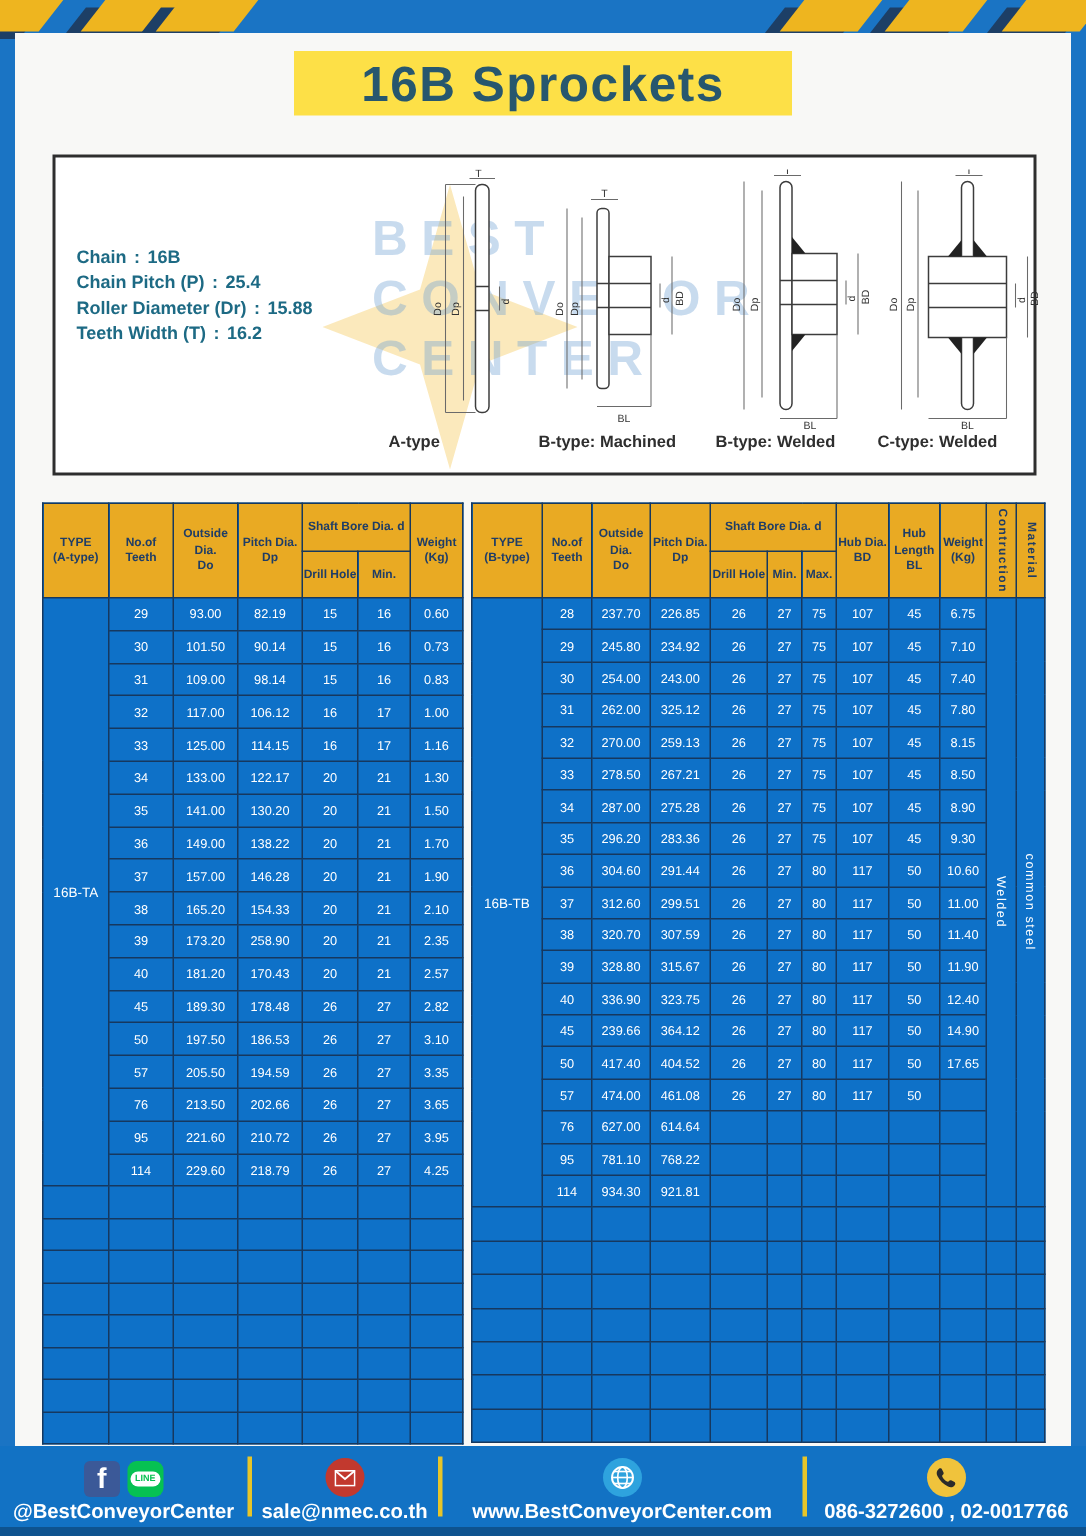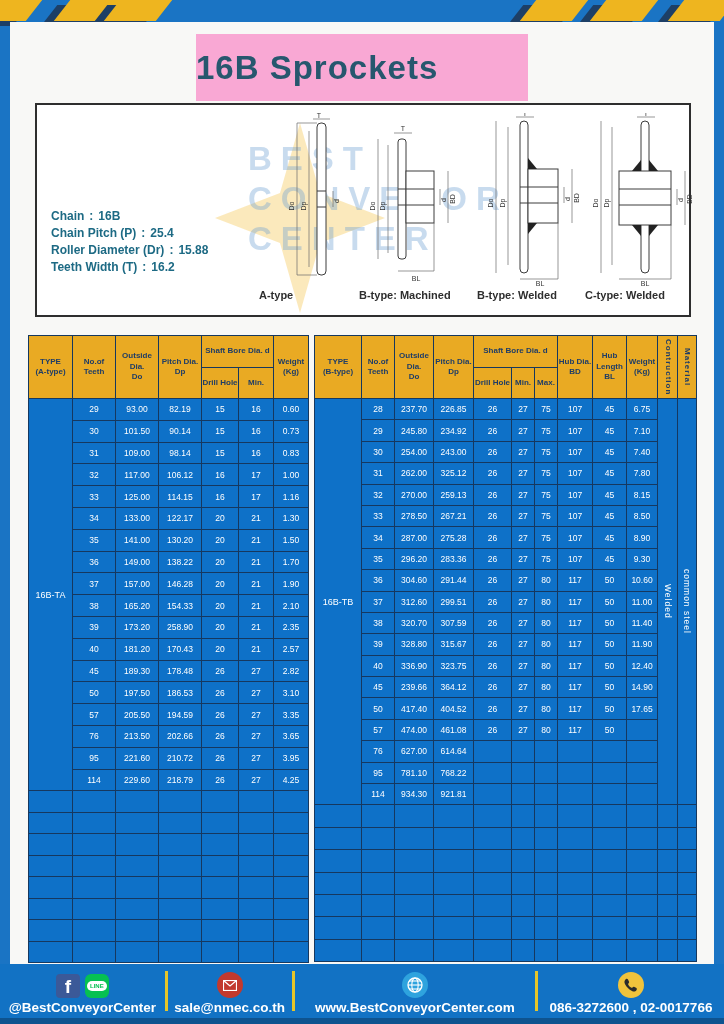--- a/index.html
+++ b/index.html
@@ -7,28 +7,28 @@
   #page{position:relative;width:724px;height:1024px;background:#1a74c4;overflow:hidden;}
 
   
   .stripe{position:absolute;top:0;height:21px;width:52px;background:#eeb51f;
           transform:skewX(-38deg);box-shadow:-9px 5px 0 0 #1d3f66;}
 
   
   .sheet{position:absolute;left:10px;top:22px;width:704px;height:942px;background:#f8f8f6;}
 
   
-  .banner{position:absolute;left:196px;top:34px;width:332px;height:67px;background:#f9a8d4;
-          display:flex;align-items:center;justify-content:flex-start;}
+  .banner{position:absolute;left:196px;top:34px;width:332px;height:43px;background:#fde047;
+          display:flex;align-items:center;justify-content:center;}
   .banner span{font-size:33px;font-weight:bold;color:#27576e;letter-spacing:1px;}
 
   
   .panel{position:absolute;left:35px;top:103px;width:652px;height:210px;background:#ffffff;
          border:2px solid #2e2e2e;}
-  .specs{position:absolute;left:14px;top:58px;z-index:2;margin-top:45px;}
+  .specs{position:absolute;left:14px;top:58px;z-index:2;}
   .spec-line{font-size:12px;font-weight:bold;color:#1d6a84;line-height:17px;white-space:nowrap;}
   .spec-line .sep{padding:0 5px;}
 
   
   .wm{position:absolute;left:211px;top:34px;z-index:0;line-height:40px;}
   .wm div{font-size:33px;font-weight:bold;letter-spacing:9px;color:rgba(110,160,210,0.38);}
   .wm-star{position:absolute;left:178px;top:18px;z-index:0;}
 
   
   .dg{position:absolute;top:8px;z-index:1;text-align:left;}

